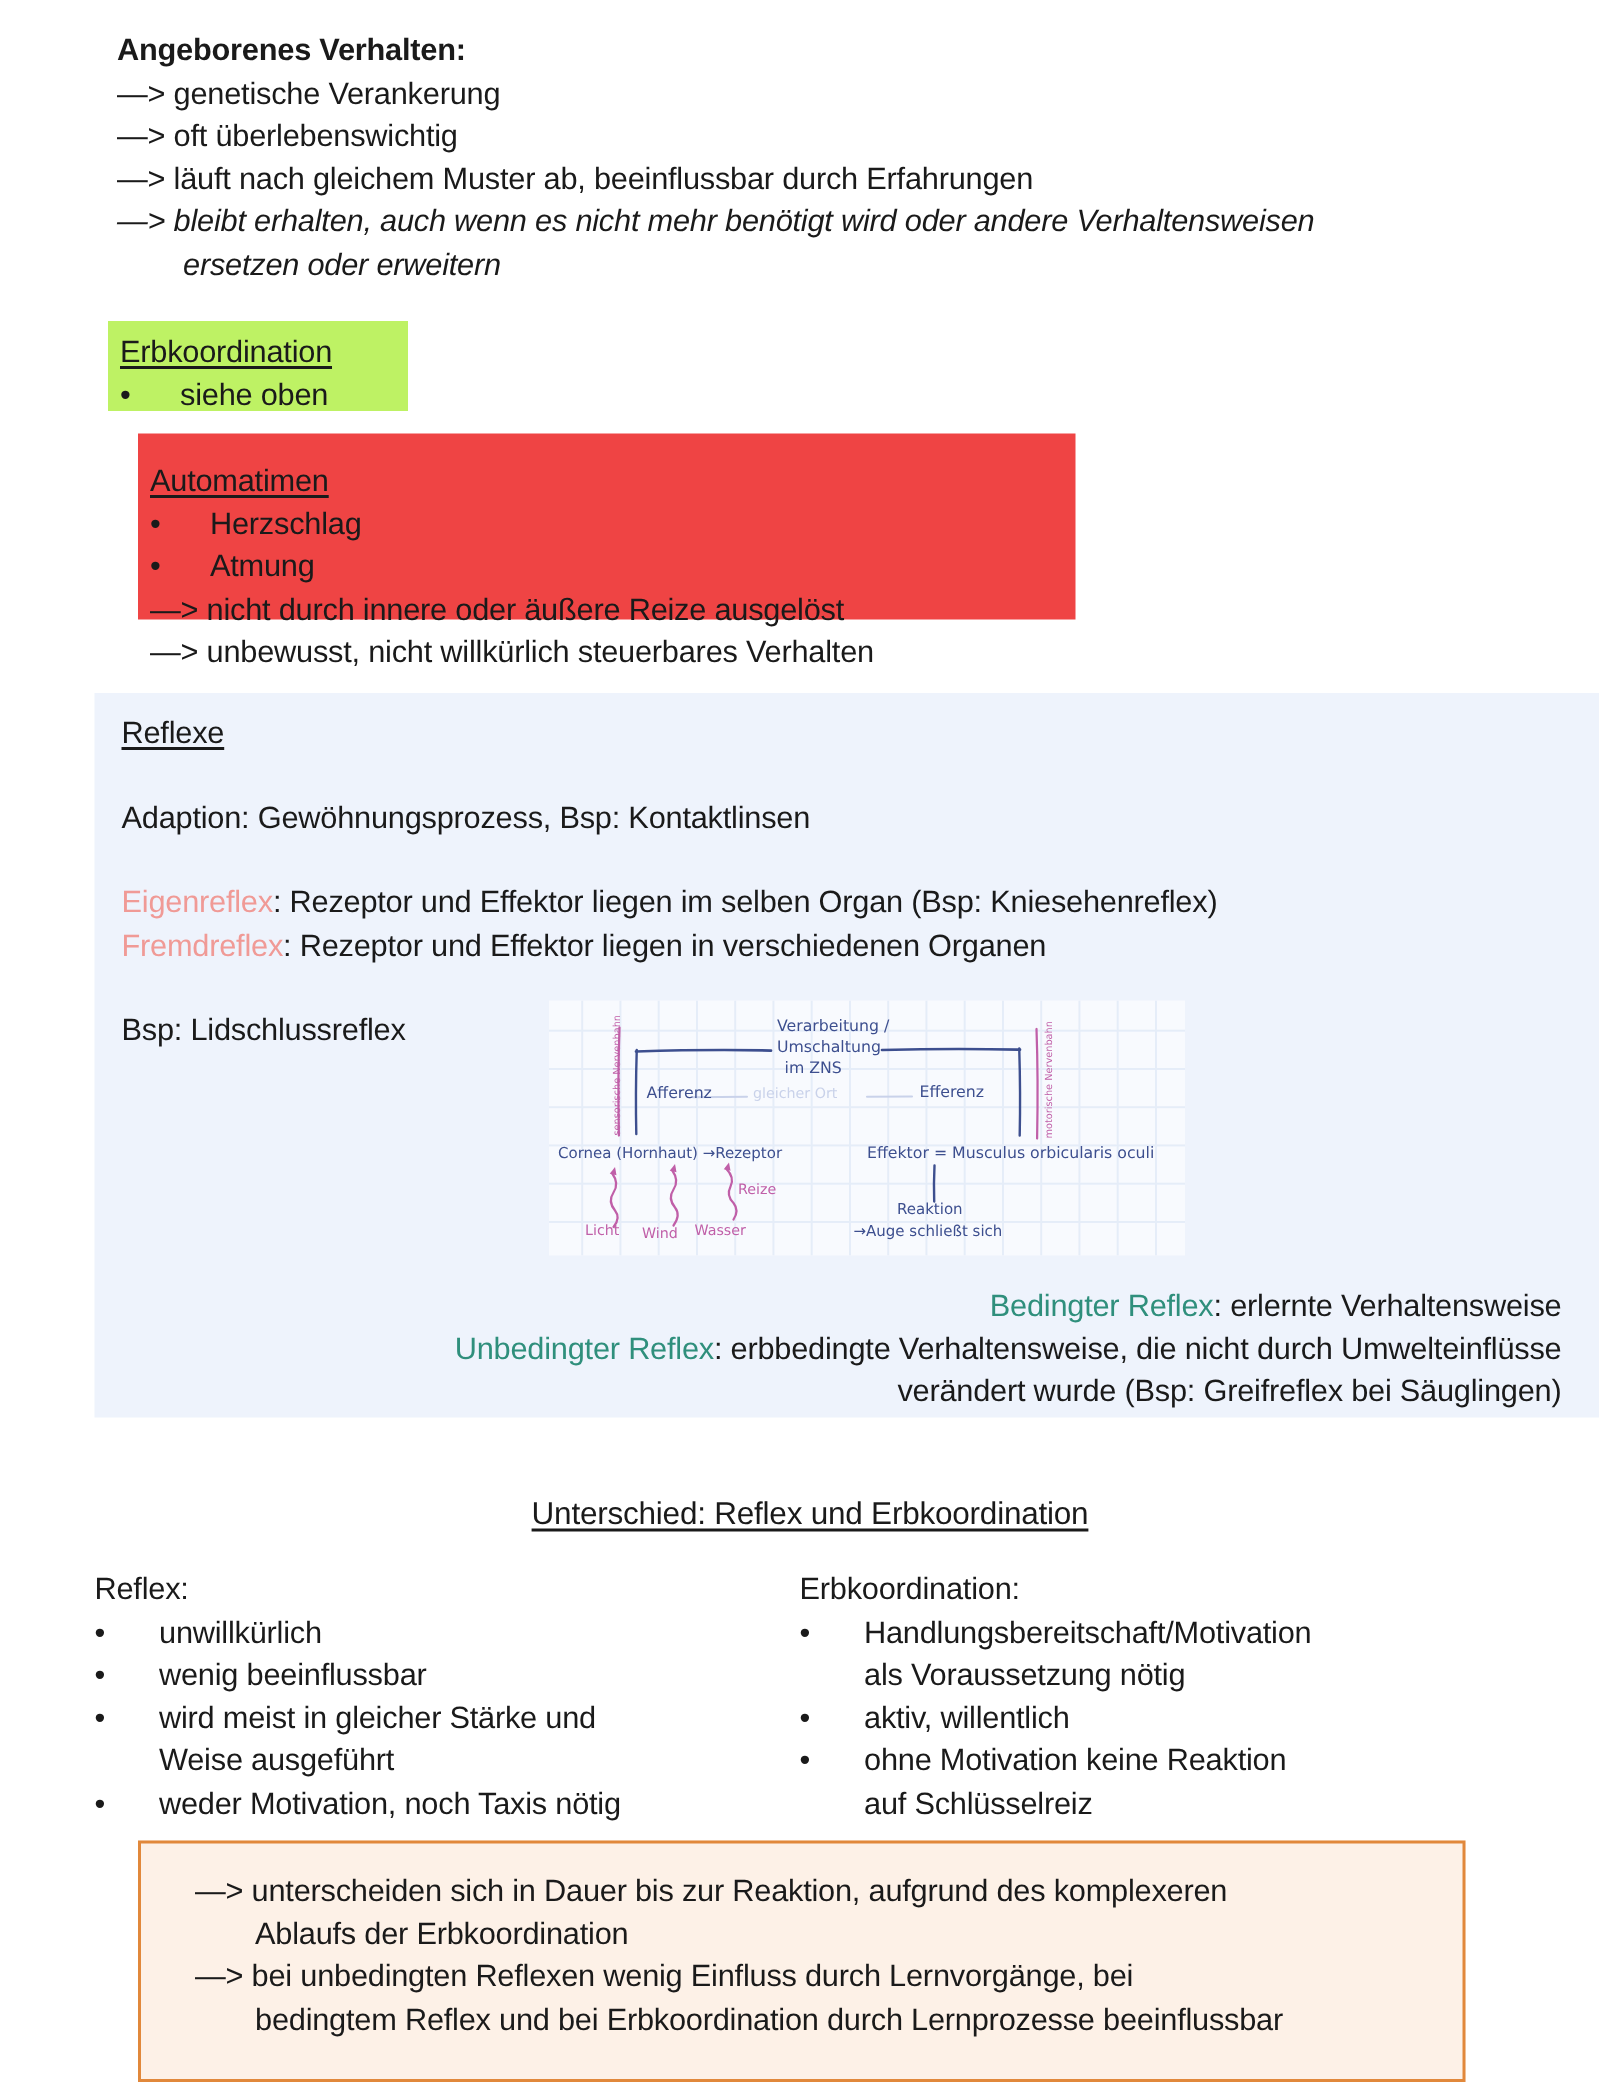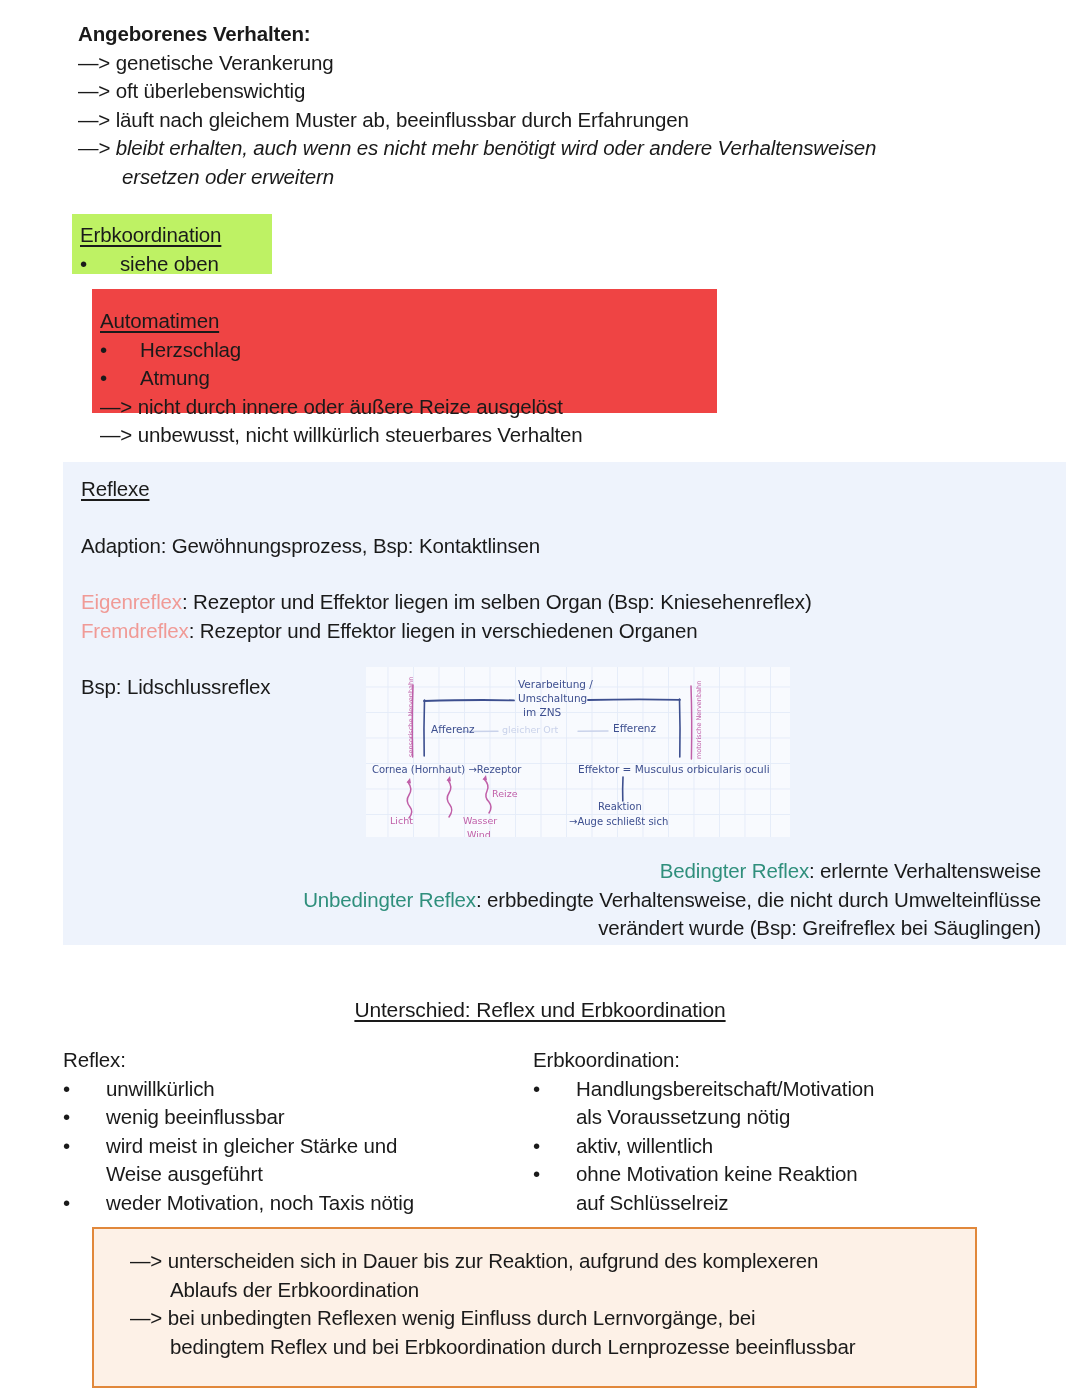--- a/index.html
+++ b/index.html
@@ -253,21 +253,21 @@
     <div class="hw" style="left:152px; top:26px; font-size:10.5px;">Umschaltung</div>
     <div class="hw" style="left:157px; top:40px; font-size:10.5px;">im ZNS</div>
 
     <div class="hw" style="left:65px; top:57px; font-size:10.5px;">Afferenz</div>
     <div class="hw hw-faint" style="left:136px; top:58px; font-size:9.5px;">gleicher Ort</div>
     <div class="hw" style="left:247px; top:56px; font-size:10.5px;">Efferenz</div>
 
     <div class="hw" style="left:6px; top:98px; font-size:10px;">Cornea (Hornhaut) →Rezeptor</div>
     <div class="hw hw-pink" style="left:126px; top:122px; font-size:9.5px;">Reize</div>
     <div class="hw hw-pink" style="left:24px; top:149px; font-size:9.5px;">Licht</div>
-    <div class="hw hw-pink" style="left:62px; top:163px; font-size:9.5px;margin-left:39px;">Wind</div>
+    <div class="hw hw-pink" style="left:62px; top:151px; font-size:9.5px;">Wind</div>
     <div class="hw hw-pink" style="left:97px; top:149px; font-size:9.5px;">Wasser</div>
 
     <div class="hw" style="left:212px; top:97px; font-size:10.5px;">Effektor = Musculus orbicularis oculi</div>
     <div class="hw" style="left:232px; top:135px; font-size:10px;">Reaktion</div>
     <div class="hw" style="left:203px; top:150px; font-size:10px;">→Auge schließt sich</div>
   </div>
 
   <div style="position:absolute; left:81px; top:857px; width:960px;text-align:right;">
     <div class="txt"><span class="c-teal">Bedingter Reflex</span><span>: erlernte Verhaltensweise</span></div>
     <div class="txt"><span class="c-teal">Unbedingter Reflex</span><span>: erbbedingte Verhaltensweise, die nicht durch Umwelteinflüsse</span></div>

